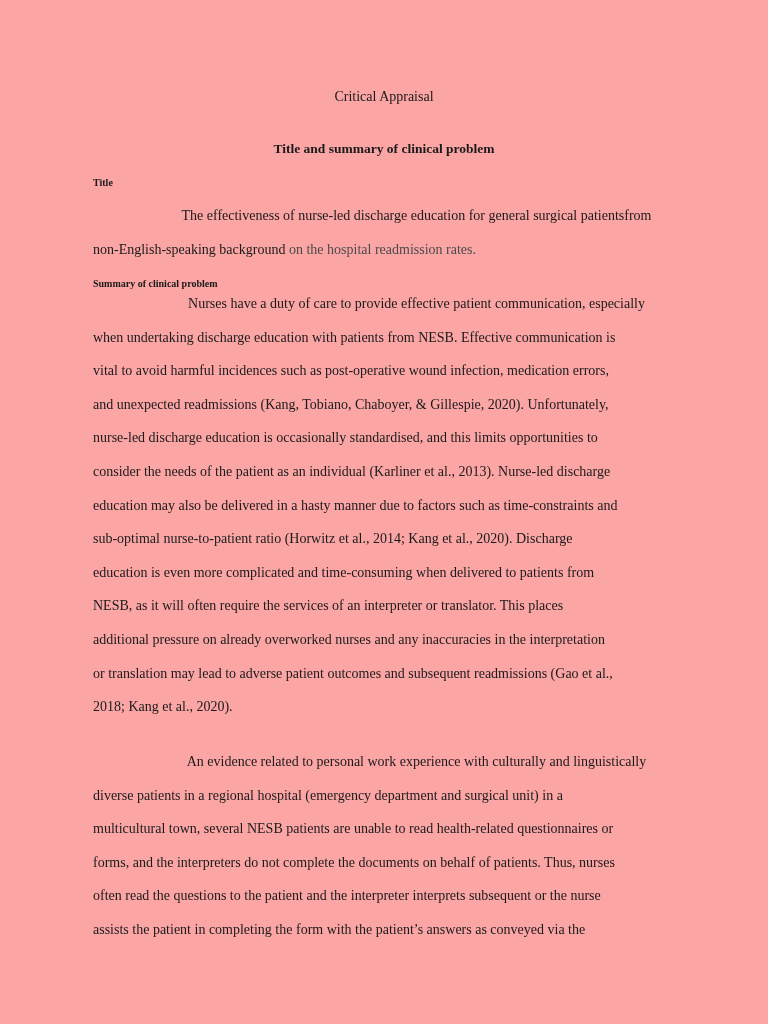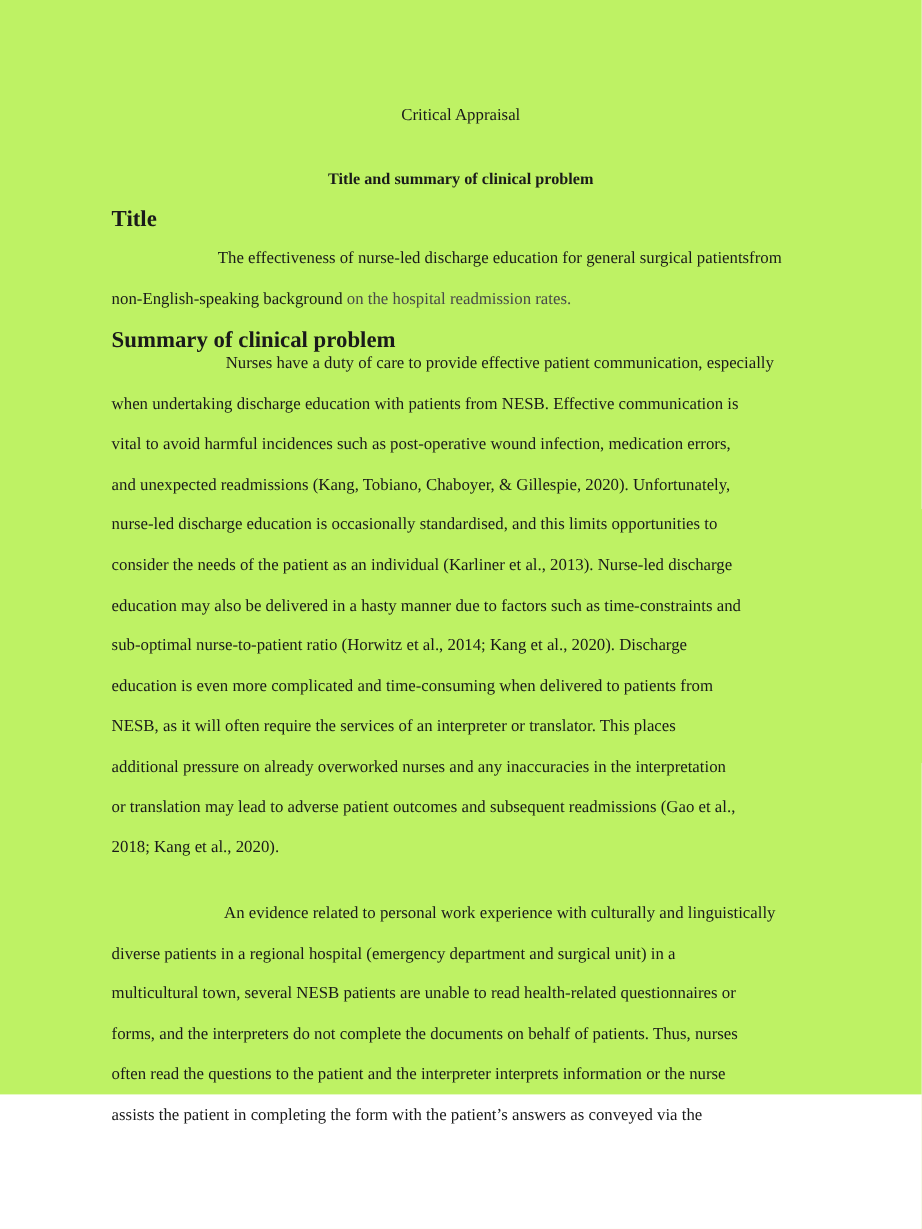--- a/index.html
+++ b/index.html
@@ -13,22 +13,22 @@
       overflow: hidden;
       position: relative;
       font-family: "Liberation Serif", "DejaVu Serif", serif;
       color: #1a1a1a;
     }
     .page {
       position: absolute;
       left: 0;
       top: 0;
       width: 768px;
-      height: 912px;
-      background: #bef264;
+      height: 1024px;
+      background: #fca5a5;
     }
     .doc-title {
       position: absolute;
       left: 0;
       width: 768px;
       top: 87px;
       text-align: center;
       font-size: 14px;
       line-height: 20px;
     }
@@ -38,21 +38,21 @@
       width: 768px;
       top: 139px;
       text-align: center;
       font-size: 13.5px;
       font-weight: bold;
       line-height: 20px;
     }
     .sub-heading {
       position: absolute;
       left: 93px;
-      font-size: 19px;
+      font-size: 10px;
       font-weight: bold;
       line-height: 20px;
     }
     .para {
       position: absolute;
       left: 93px;
       width: 600px;
       font-size: 14px;
       line-height: 33.6px;
       white-space: nowrap;
@@ -101,17 +101,17 @@
     <span class="line">additional pressure on already overworked nurses and any inaccuracies in the interpretation</span>
     <span class="line">or translation may lead to adverse patient outcomes and subsequent readmissions (Gao et al.,</span>
     <span class="line">2018; Kang et al., 2020).</span>
   </div>
 
   <div class="para" style="top:745px;">
     <span class="line indent">An evidence related to personal work experience with culturally and linguistically</span>
     <span class="line">diverse patients in a regional hospital (emergency department and surgical unit) in a</span>
     <span class="line">multicultural town, several NESB patients are unable to read health-related questionnaires or</span>
     <span class="line">forms, and the interpreters do not complete the documents on behalf of patients. Thus, nurses</span>
-    <span class="line">often read the questions to the patient and the interpreter interprets information or the nurse</span>
+    <span class="line">often read the questions to the patient and the interpreter interprets subsequent or the nurse</span>
     <span class="line">assists the patient in completing the form with the patient’s answers as conveyed via the</span>
   </div>
 
 </div>
 
 </body></html>

